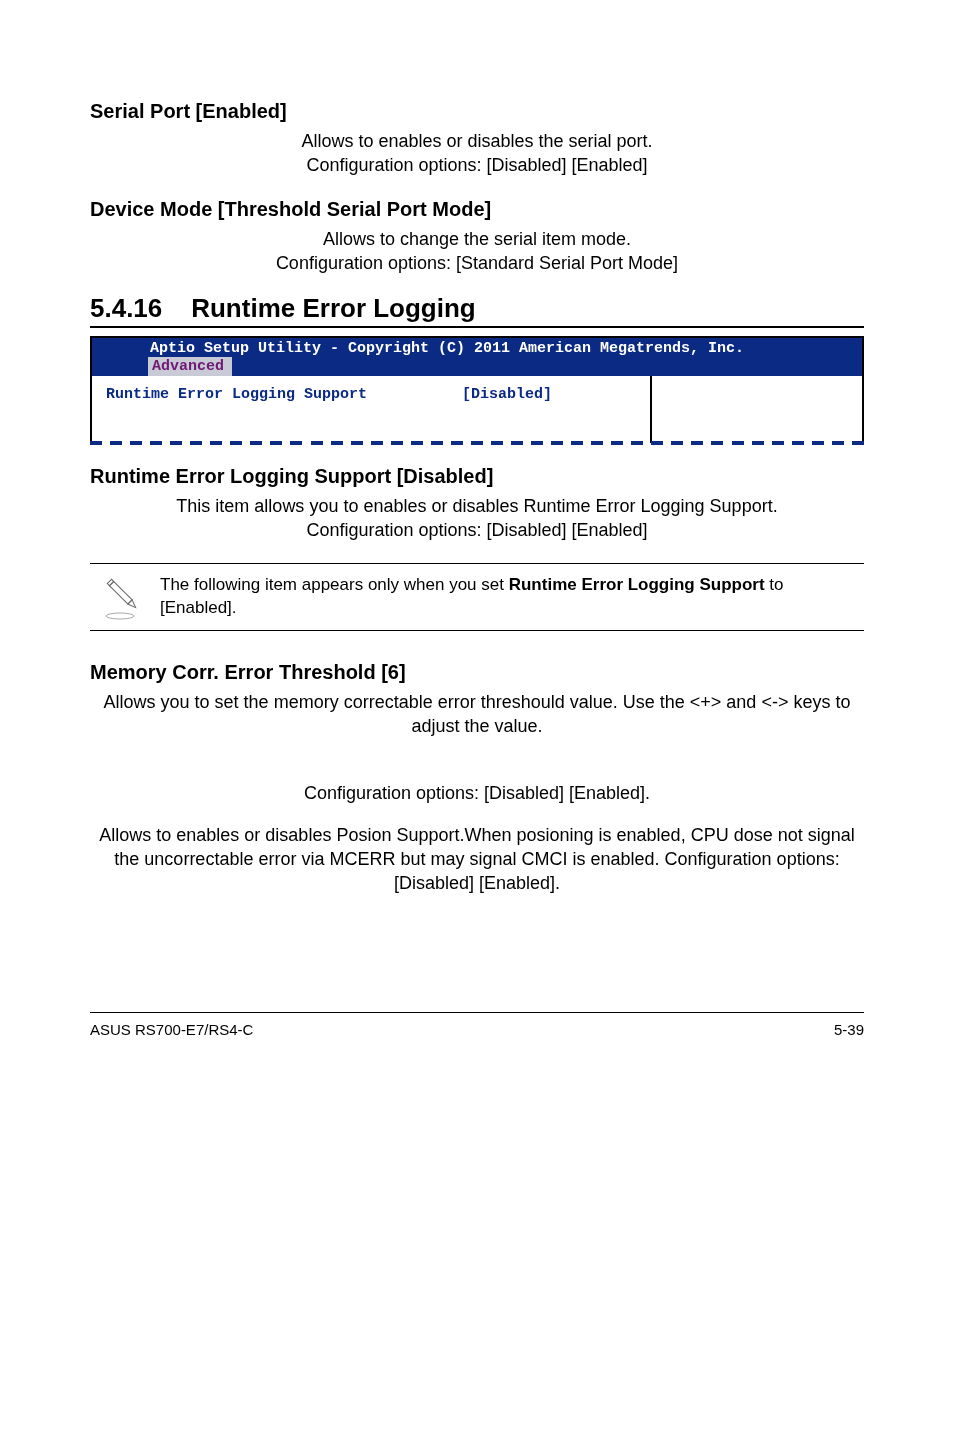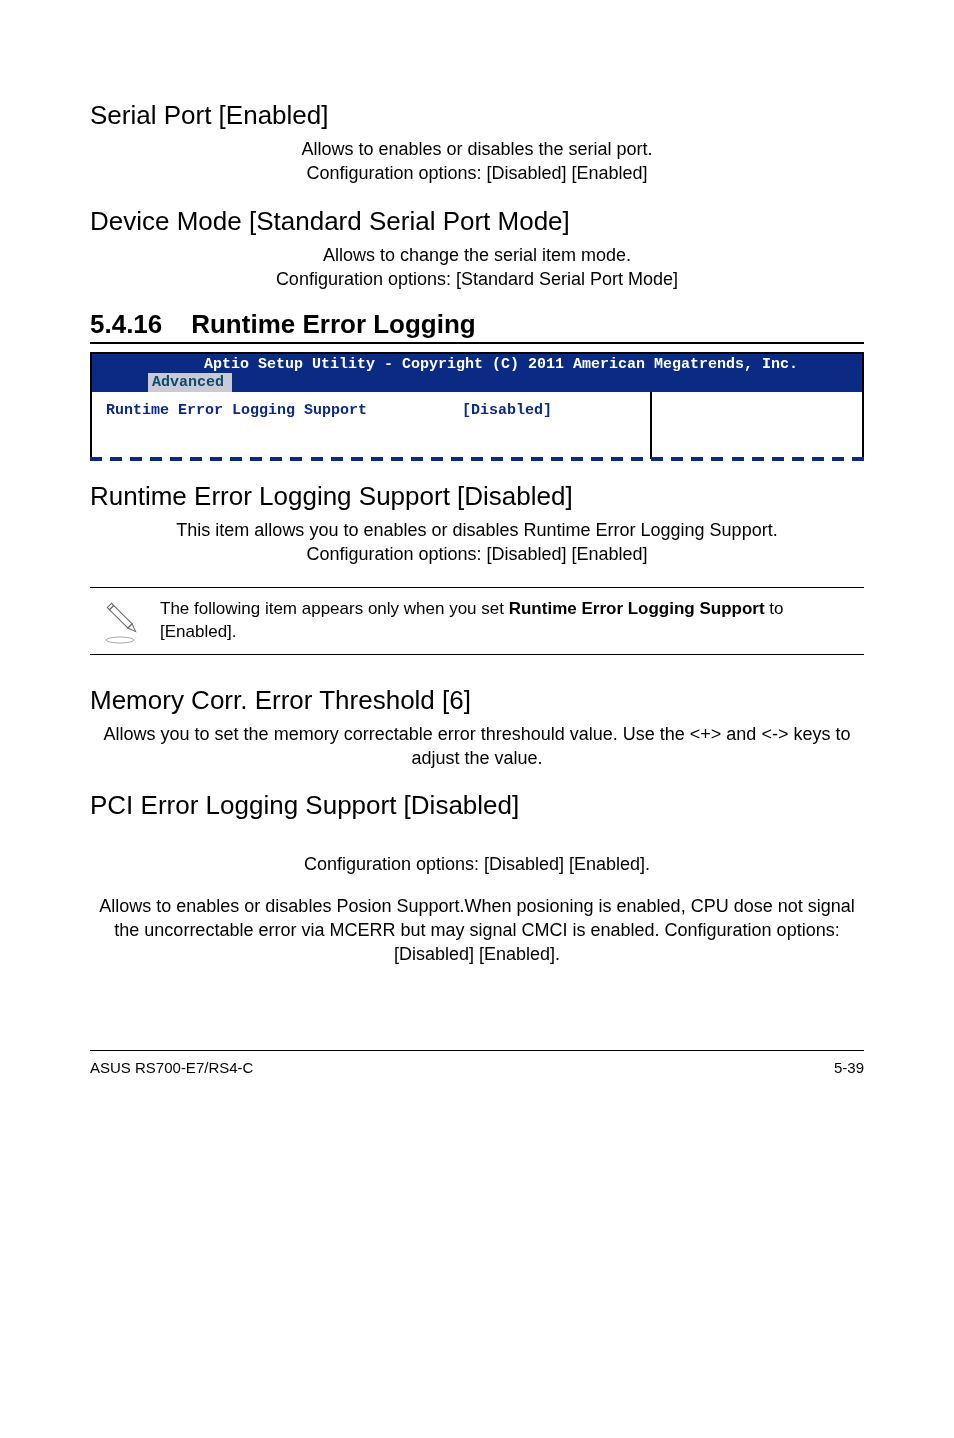--- a/index.html
+++ b/index.html
@@ -8,22 +8,22 @@
   font-family: Arial, Helvetica, sans-serif;
   background: #ffffff;
   color: #000000;
   width: 954px;
 }
 .page {
   padding: 80px 90px 60px 90px;
   box-sizing: border-box;
 }
 .heading-bold {
-  font-weight: normal;
-  font-size: 26px;
+  font-weight: bold;
+  font-size: 20px;
   margin-top: 20px;
   margin-bottom: 6px;
 }
 .body-text {
   font-size: 18px;
   line-height: 1.35;
   margin-bottom: 18px;
   text-align: center;
 }
 .section-number-heading {
@@ -41,28 +41,28 @@
 }
 .bios-titlebar {
   background: #0a2a84;
   color: #ffffff;
   font-family: "Courier New", monospace;
   font-weight: bold;
   font-size: 15px;
   padding: 2px 0 0 0;
 }
 .bios-titlebar .title-line {
-  padding-left: 112px;
+  padding-left: 58px;
 }
 .bios-tab-row {
   padding-left: 56px;
 }
 .bios-tab {
   background: #c8cbd6;
-  color: #0c4a6e;
+  color: #701a75;
   font-family: "Courier New", monospace;
   font-weight: bold;
   font-size: 15px;
   display: inline-block;
   padding: 1px 8px 1px 4px;
 }
 .bios-body {
   display: flex;
   font-family: "Courier New", monospace;
   font-weight: bold;
@@ -112,37 +112,37 @@
   flex: 1;
   font-size: 17px;
   line-height: 1.35;
   padding: 6px 0;
 }
 .footer {
   display: flex;
   justify-content: space-between;
   border-top: 1.5px solid #000;
   padding-top: 8px;
-  margin-top: 83px;
+  margin-top: 116px;
   font-size: 15px;
 }
 b { font-weight: bold; }
 </style>
 </head>
 <body>
 
 <div class="page">
 
   <div class="heading-bold">Serial Port [Enabled]</div>
   <div class="body-text">
     <span>Allows to enables or disables the serial port.</span><br>
     <span>Configuration options: [Disabled] [Enabled]</span>
   </div>
 
-  <div class="heading-bold">Device Mode [Standard Serial Port Mode]</div>
+  <div class="heading-bold">Device Mode [Threshold Serial Port Mode]</div>
   <div class="body-text">
     <span>Allows to change the serial item mode.</span><br>
     <span>Configuration options: [Standard Serial Port Mode]</span>
   </div>
 
   <div class="section-number-heading">
     <span>5.4.16</span>&nbsp;&nbsp;&nbsp;&nbsp;<span>Runtime Error Logging</span>
   </div>
 
   <div class="bios-box">
@@ -220,21 +220,20 @@
       </svg>
     </div>
     <div class="note-text">
       <span>The following item appears only when you set </span><b>Runtime Error Logging Support</b><span> to [Enabled].</span>
     </div>
   </div>
 
   <div class="heading-bold">Memory Corr. Error Threshold [6]</div>
   <div class="body-text">Allows you to set the memory correctable error threshould value. Use the &lt;+&gt; and &lt;-&gt; keys to adjust the value.</div>
 
-  <div class="heading-bold">PCI Error Logging Support [Disabled]</div>
   <div class="body-text">
     <br>
     <span>Configuration options: [Disabled] [Enabled].</span>
   </div>
 
   <div class="body-text">Allows to enables or disables Posion Support.When posioning is enabled, CPU dose not signal the uncorrectable error via MCERR but may signal CMCI is enabled. Configuration options: [Disabled] [Enabled].</div>
 
   <div class="footer">
     <span>ASUS RS700-E7/RS4-C</span>
     <span>5-39</span>

